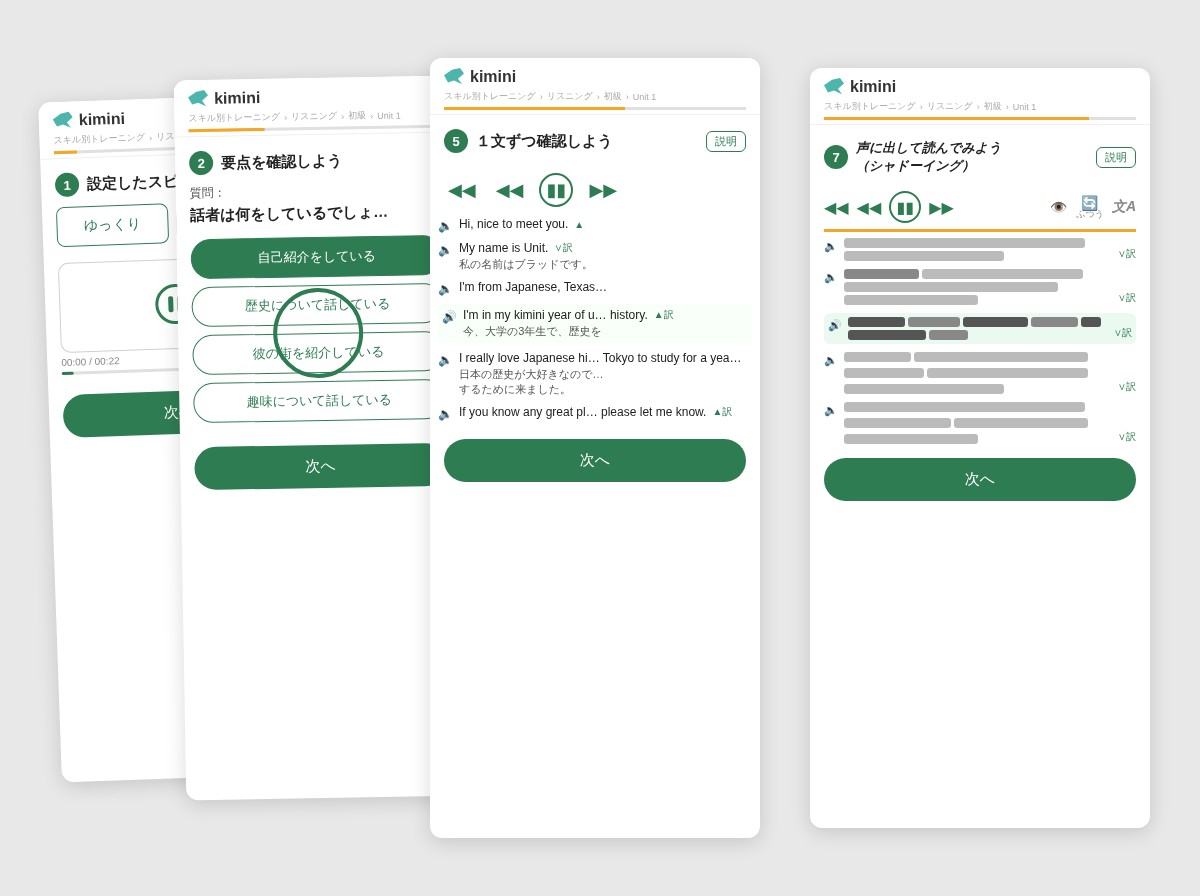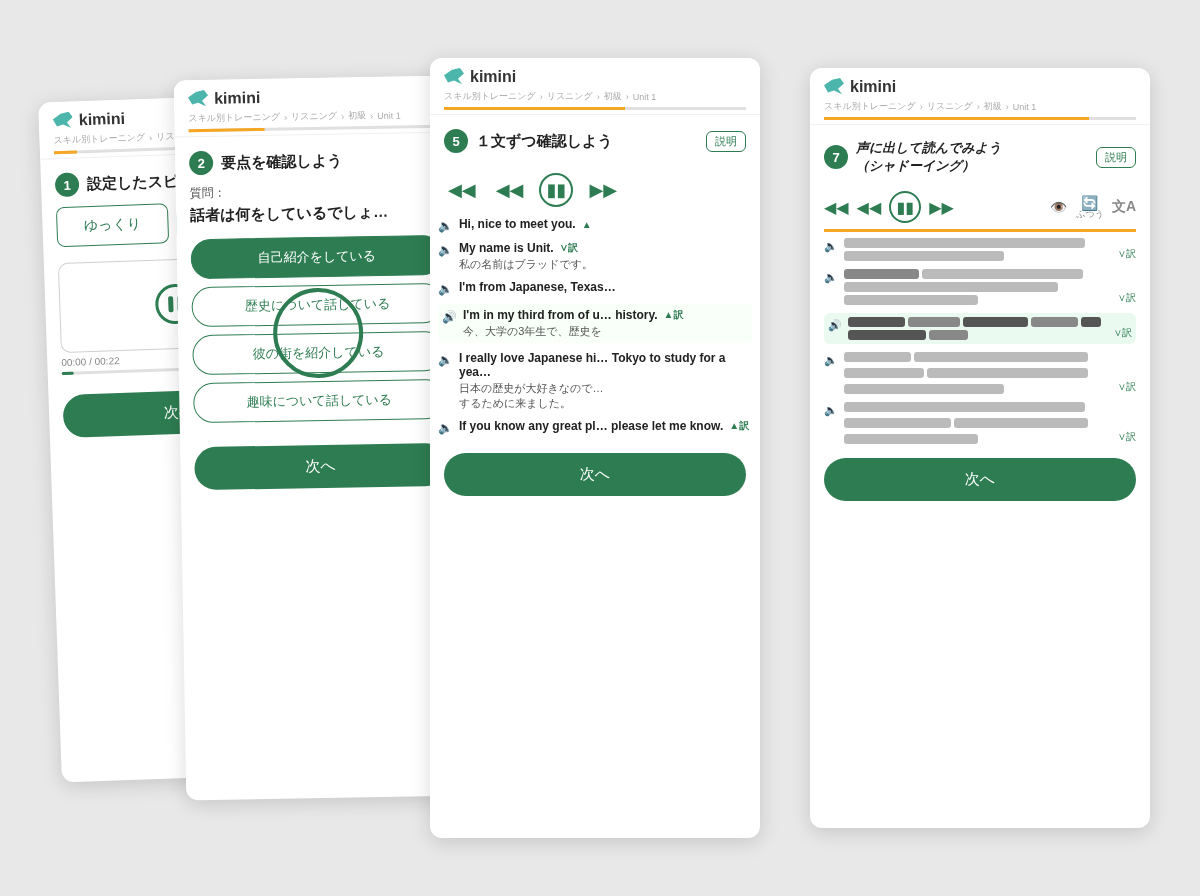--- a/index.html
+++ b/index.html
@@ -346,21 +346,20 @@
       flex: 1;
     }
 
     .dialogue-en {
       font-size: 12px;
       color: #222;
       display: flex;
       align-items: center;
       gap: 6px;
       flex-wrap: wrap;
-      font-weight: bold;
     }
 
     .dialogue-jp {
       font-size: 11px;
       color: #555;
       margin-top: 2px;
     }
 
     .trans-toggle {
       font-size: 10px;
@@ -417,20 +416,21 @@
       color: #888;
       display: flex;
       flex-direction: column;
       align-items: center;
       line-height: 1;
     }
 
     .ctrl-icon-text {
       font-size: 16px;
       color: #888;
+      font-style: italic;
     }
 
     .orange-line {
       height: 3px;
       background: #f5a623;
       margin: 6px 14px 0;
     }
 
     .blurred-rows {
       padding: 6px 14px 0;
@@ -626,21 +626,21 @@
           <div class="dialogue-en">
             <span>I'm from Japanese, Texas…</span>
           </div>
         </div>
       </div>
 
       <div class="dialogue-item" style="background:#f9fff9; border-radius:6px; padding:4px;">
         <span class="speaker-icon active">🔊</span>
         <div class="dialogue-text-group">
           <div class="dialogue-en">
-            <span>I'm in my third from of u… history.</span>
+            <span>I'm in my kimini year of u… history.</span>
             <span class="trans-toggle">▲訳</span>
           </div>
           <div class="dialogue-jp">今、大学の3年生で、歴史を</div>
         </div>
       </div>
 
       <div class="dialogue-item">
         <span class="speaker-icon">🔈</span>
         <div class="dialogue-text-group">
           <div class="dialogue-en">

